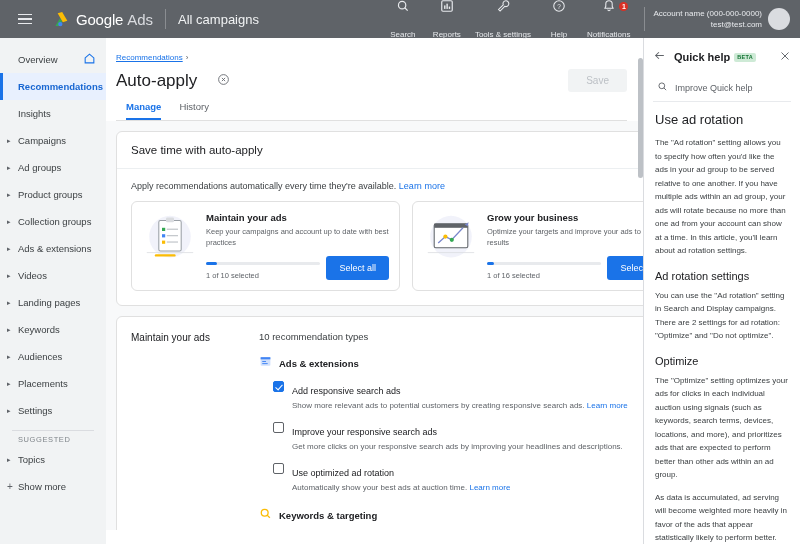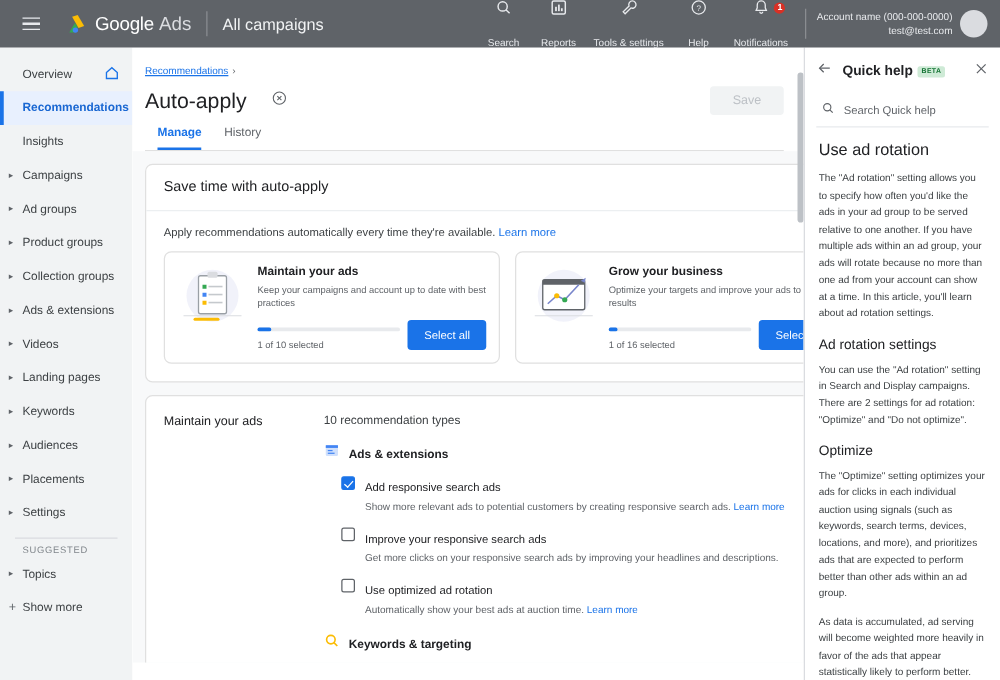--- a/index.html
+++ b/index.html
@@ -495,21 +495,21 @@
           </svg>
       </span>
     </div>
     <div class="qh-search">
       <span>
         <svg width="11" height="11" viewBox="0 0 24 24">
             <circle cx="10.5" cy="10.5" r="6.3" fill="none" stroke="#5f6368" stroke-width="2"></circle>
             <line x1="15" y1="15" x2="20" y2="20" stroke="#5f6368" stroke-width="2"></line>
           </svg>
       </span>
-      <span>Search Quick help</span>
+      <span>Improve Quick help</span>
     </div>
     <div class="qh-body">
       <div class="qh-h1">Use ad rotation</div>
       <div class="qh-p">The "Ad rotation" setting allows you to specify how often you'd like the ads in your ad group to be served relative to one another. If you have multiple ads within an ad group, your ads will rotate because no more than one ad from your account can show at a time. In this article, you'll learn about ad rotation settings.</div>
       <div class="qh-h2">Ad rotation settings</div>
       <div class="qh-p">You can use the "Ad rotation" setting in Search and Display campaigns. There are 2 settings for ad rotation: "Optimize" and "Do not optimize".</div>
       <div class="qh-h2">Optimize</div>
       <div class="qh-p">The "Optimize" setting optimizes your ads for clicks in each individual auction using signals (such as keywords, search terms, devices, locations, and more), and prioritizes ads that are expected to perform better than other ads within an ad group.</div>
       <div class="qh-p">
         <span>As data is accumulated, ad serving will become weighted more heavily in favor of the ads that appear statistically likely to perform better. Ads expected to attract more clicks (and conversions if you're using a </span>

